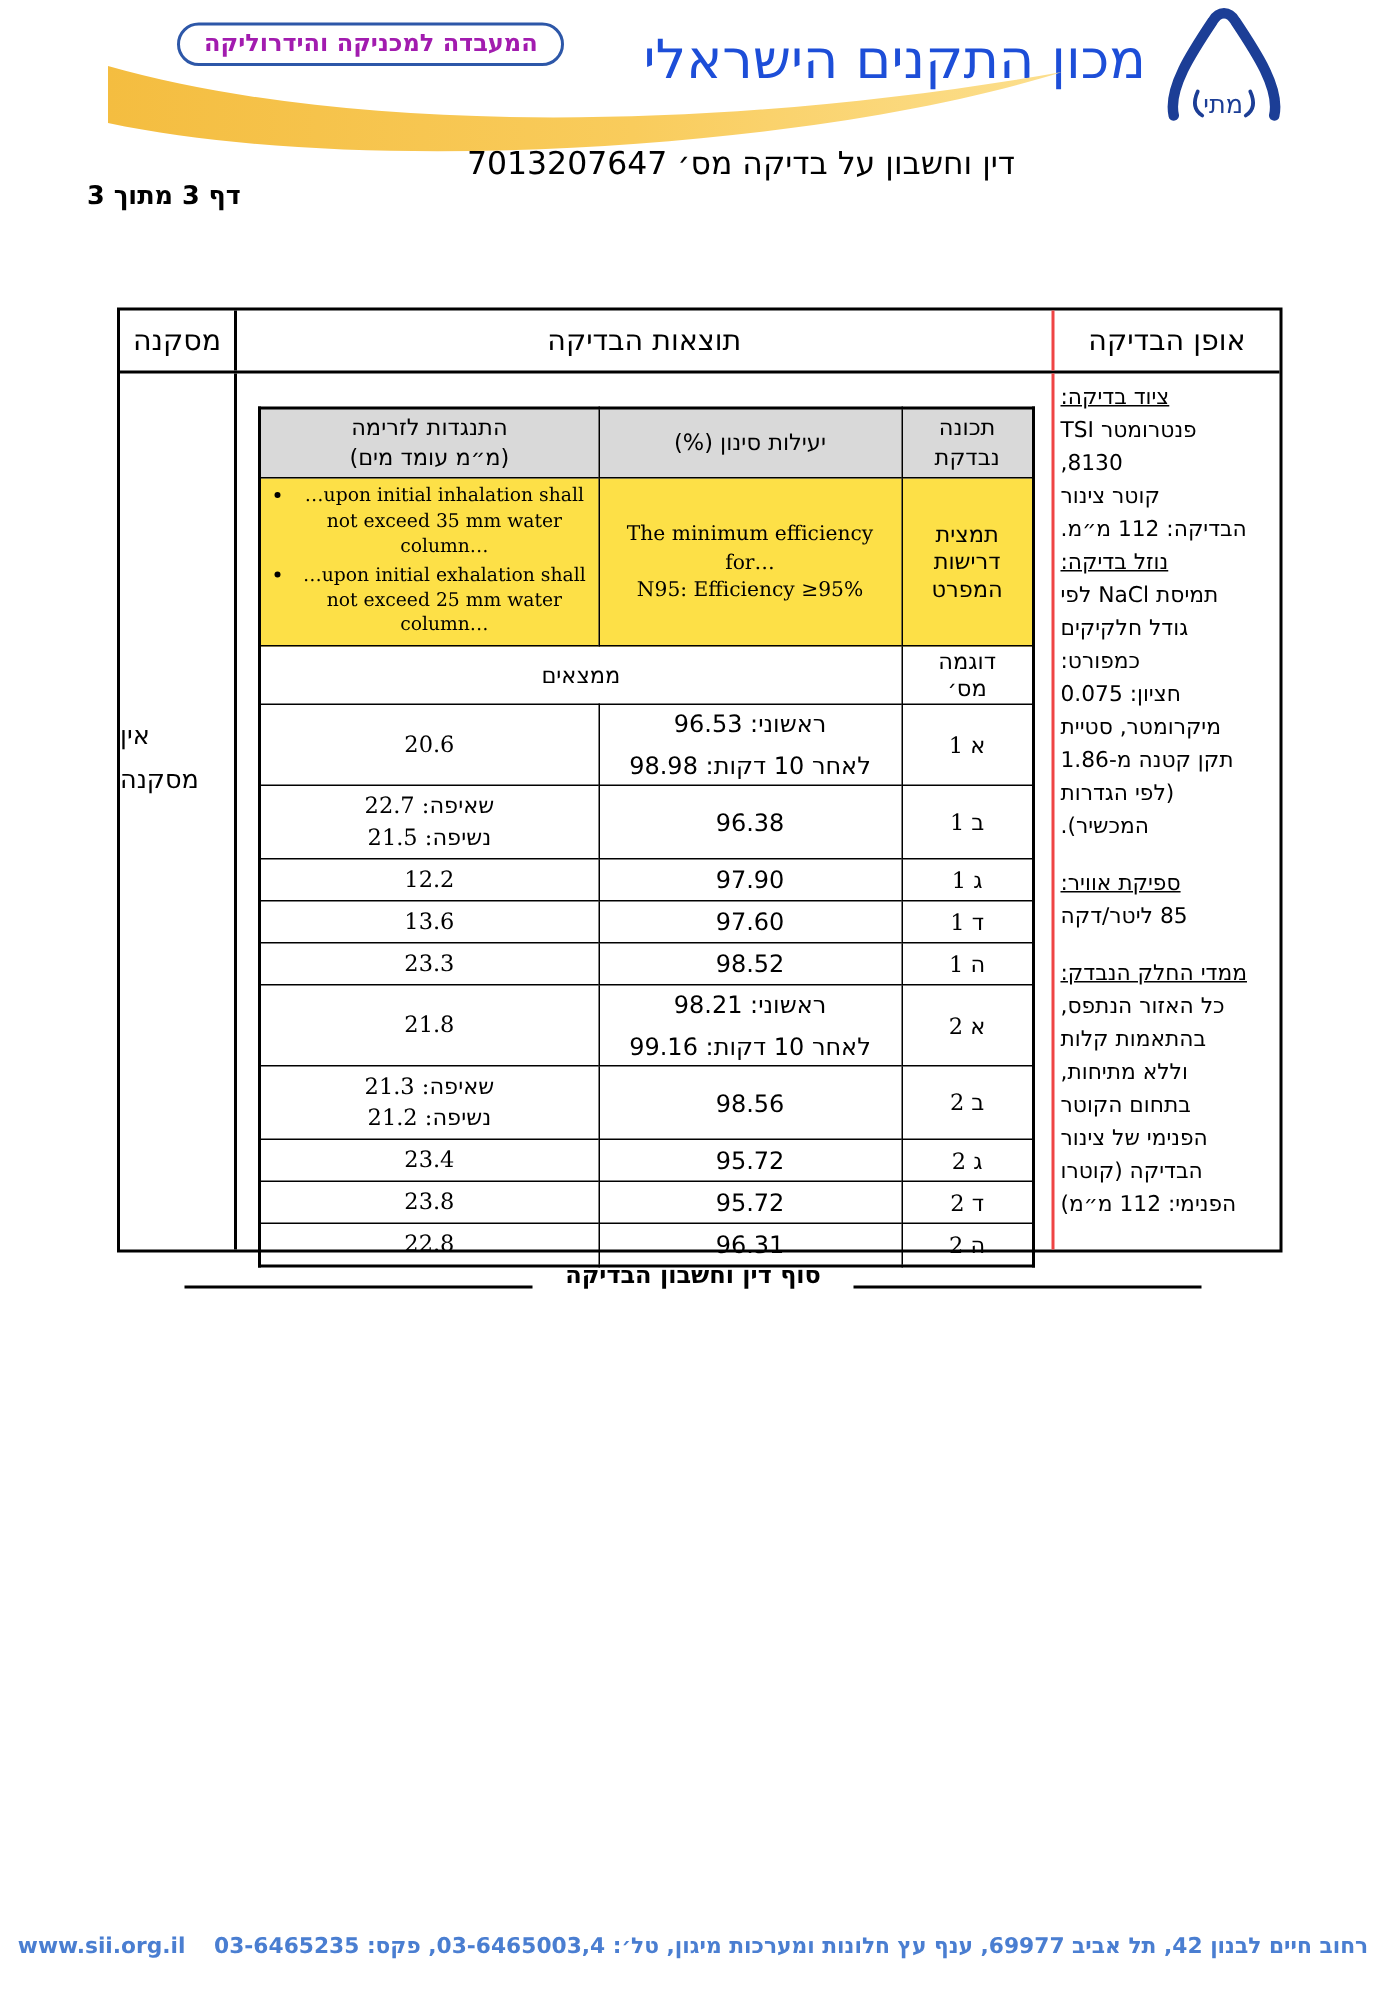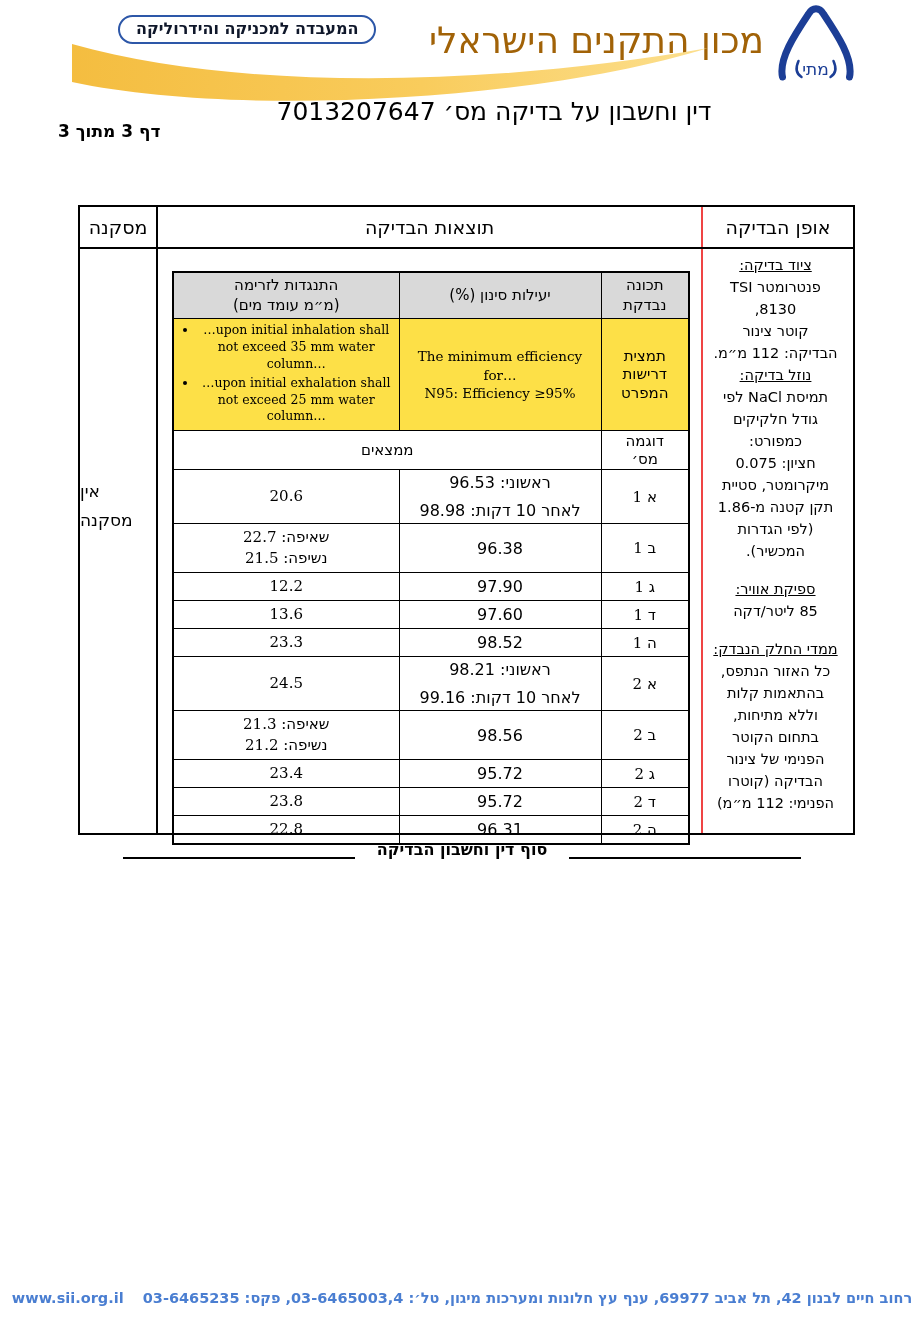--- a/index.html
+++ b/index.html
@@ -1,44 +1,44 @@
 <!DOCTYPE html>
 <html lang="he"><head>
 <meta charset="utf-8">
 <style>
   html,body{margin:0;padding:0;background:#ffffff;}
   .page{position:relative;width:924px;height:1326px;background:#fff;overflow:hidden;
         font-family:"DejaVu Sans",sans-serif;color:#000;}
 
   
   .logo{position:absolute;right:60px;top:3px;width:96px;height:78px;}
-  .org-name{position:absolute;right:160px;top:20px;font-size:36px;color:#a16207;
+  .org-name{position:absolute;right:160px;top:20px;font-size:36px;color:#1d4ed8;
             direction:rtl;white-space:nowrap;}
   .badge{position:absolute;left:118px;top:15px;border:2px solid #2d57a8;border-radius:16px;
-         padding:2px 16px 4px;color:#0f172a;font-size:16px;font-weight:bold;direction:rtl;
+         padding:2px 16px 4px;color:#a21caf;font-size:16px;font-weight:bold;direction:rtl;
          background:#fff;z-index:2;white-space:nowrap;}
   .swoosh{position:absolute;left:72px;top:42px;width:640px;height:72px;z-index:1;}
 
   .doc-title{position:absolute;top:97px;left:0;width:100%;box-sizing:border-box;padding-left:64px;
-             text-align:center;font-size:25px;direction:rtl;}
+             text-align:center;font-size:21px;direction:rtl;}
   .page-ind{position:absolute;left:58px;top:121px;font-size:17px;font-weight:bold;direction:rtl;}
 
   
   .outer-table{position:absolute;left:78px;top:205px;width:777px;height:630px;
                border:2px solid #000;direction:rtl;display:flex;flex-direction:column;
                box-sizing:border-box;}
   .ot-header{display:flex;height:40px;border-bottom:2px solid #000;flex:0 0 auto;}
   .ot-body{display:flex;flex:1 1 auto;min-height:0;}
   .col-method{width:152px;flex:0 0 auto;border-left:2px solid #ef4444;box-sizing:border-box;}
   .col-results{width:545px;flex:0 0 auto;border-left:2px solid #000;box-sizing:border-box;}
   .col-conclusion{flex:1 1 auto;}
   .ot-header > div{display:flex;align-items:center;justify-content:center;font-size:19px;}
 
   
-  .method-cell{padding:5px 9px 0 4px;font-size:14.5px;line-height:22px;text-align:center;direction:rtl;}
+  .method-cell{padding:5px 9px 0 4px;font-size:14.5px;line-height:22px;text-align:left;direction:rtl;}
   .method-heading{text-decoration:underline;}
   .method-section.gap{margin-top:16px;}
 
   
   .conclusion-cell{display:flex;align-items:center;justify-content:center;text-align:left;
                    font-size:17px;line-height:1.7;direction:rtl;}
   .conclusion-cell > div{padding-bottom:70px;}
 
   
   .results-cell{direction:rtl;}
@@ -248,21 +248,21 @@
               </tr>
               <tr>
                 <td class="cell-sample">
                   <div>א 2</div>
                 </td>
                 <td class="cell-eff">
                   <div>ראשוני: 98.21</div>
                   <div>לאחר 10 דקות: 99.16</div>
                 </td>
                 <td class="cell-res">
-                  <div>24.5</div>
+                  <div>21.8</div>
                 </td>
               </tr>
               <tr>
                 <td class="cell-sample">
                   <div>ב 2</div>
                 </td>
                 <td class="cell-eff">
                   <div>98.56</div>
                 </td>
                 <td class="cell-res">

